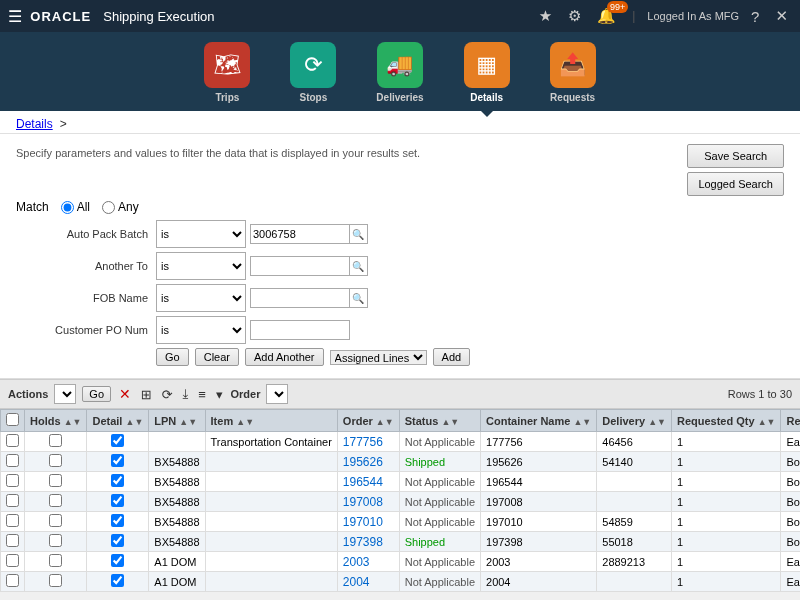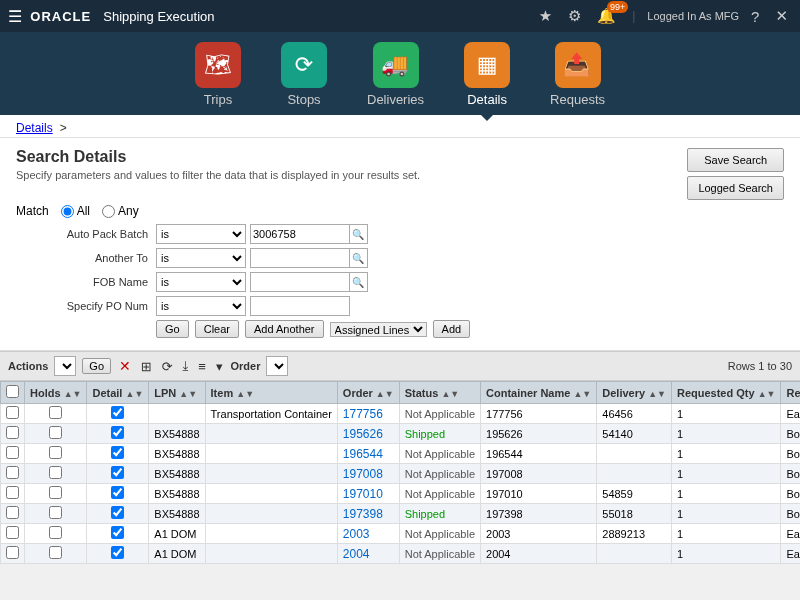--- a/index.html
+++ b/index.html
@@ -42,21 +42,21 @@
     }
     .icon-nav-item .icon-box {
       width: 46px;
       height: 46px;
       border-radius: 8px;
       display: flex;
       align-items: center;
       justify-content: center;
       font-size: 22px;
     }
-    .icon-nav-item .icon-label { font-size: 13px; color: #ccc; }
+    .icon-nav-item .icon-label { font-size: 10px; color: #ccc; font-weight: bold; }
     .icon-nav-item.active .icon-label { color: white; }
     .icon-trips .icon-box { background: #c0392b; }
     .icon-stops .icon-box { background: #16a085; }
     .icon-deliveries .icon-box { background: #27ae60; }
     .icon-details .icon-box { background: #e67e22; }
     .icon-requests .icon-box { background: #e67e22; }
     .icon-details { position: relative; }
     .icon-details::after {
       content: '';
       position: absolute;
@@ -130,21 +130,21 @@
     }
     .form-label {
       width: 110px;
       text-align: right;
       padding-right: 8px;
       font-size: 11px;
       color: #333;
     }
     .form-select {
       width: 90px;
-      height: 20px;
+      height: 28px;
       font-size: 11px;
       border: 1px solid #aaa;
       background: white;
     }
     .form-input-wrap {
       display: flex;
       align-items: center;
       margin-left: 4px;
     }
     .form-input {
@@ -301,21 +301,20 @@
 <div class="content">
 
   <div class="breadcrumb">
     <a href="#">Details</a>
     <span> &gt;</span>
   </div>
 
   <div class="search-section">
     <div class="search-header">
       <div>
-        <div class="search-title">Search Details</div>
         <div class="search-desc">Specify parameters and values to filter the data that is displayed in your results set.</div>
       </div>
       <div class="search-buttons">
         <button class="btn-save">Save Search</button>
         <button class="btn-simple">Logged Search</button>
       </div>
     </div>
 
     <div class="match-row">
       <span>Match</span>
@@ -358,21 +357,21 @@
         <select class="form-select">
           <option>is</option>
         </select>
         <div class="form-input-wrap">
           <input type="text" class="form-input" style="">
           <button class="search-icon-btn">🔍</button>
         </div>
       </div>
 
       <div class="form-row">
-        <div class="form-label">Specify PO Num</div>
+        <div class="form-label">Customer PO Num</div>
         <select class="form-select">
           <option>is</option>
         </select>
         <div class="form-input-wrap">
           <input type="text" class="form-input" style="">
         </div>
       </div>
 
       <div class="form-buttons">
         <button class="btn-go">Go</button>

